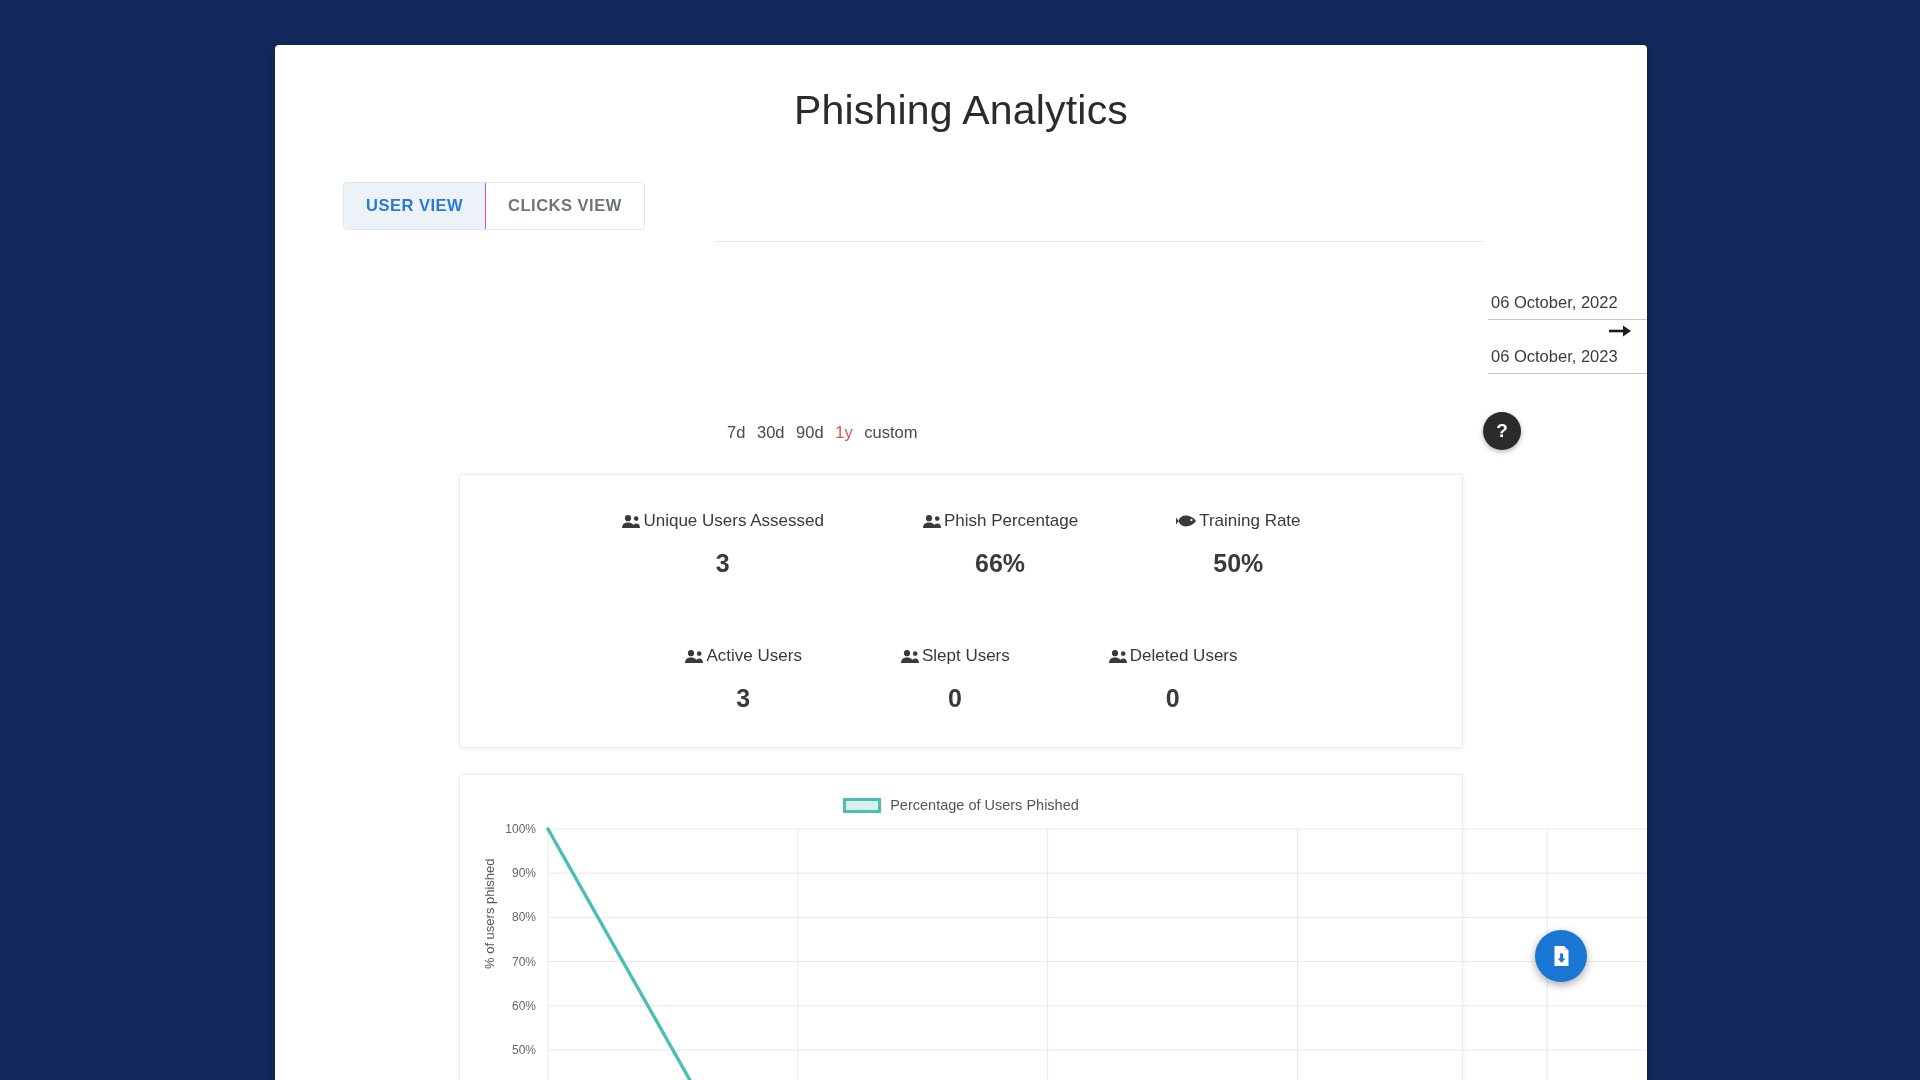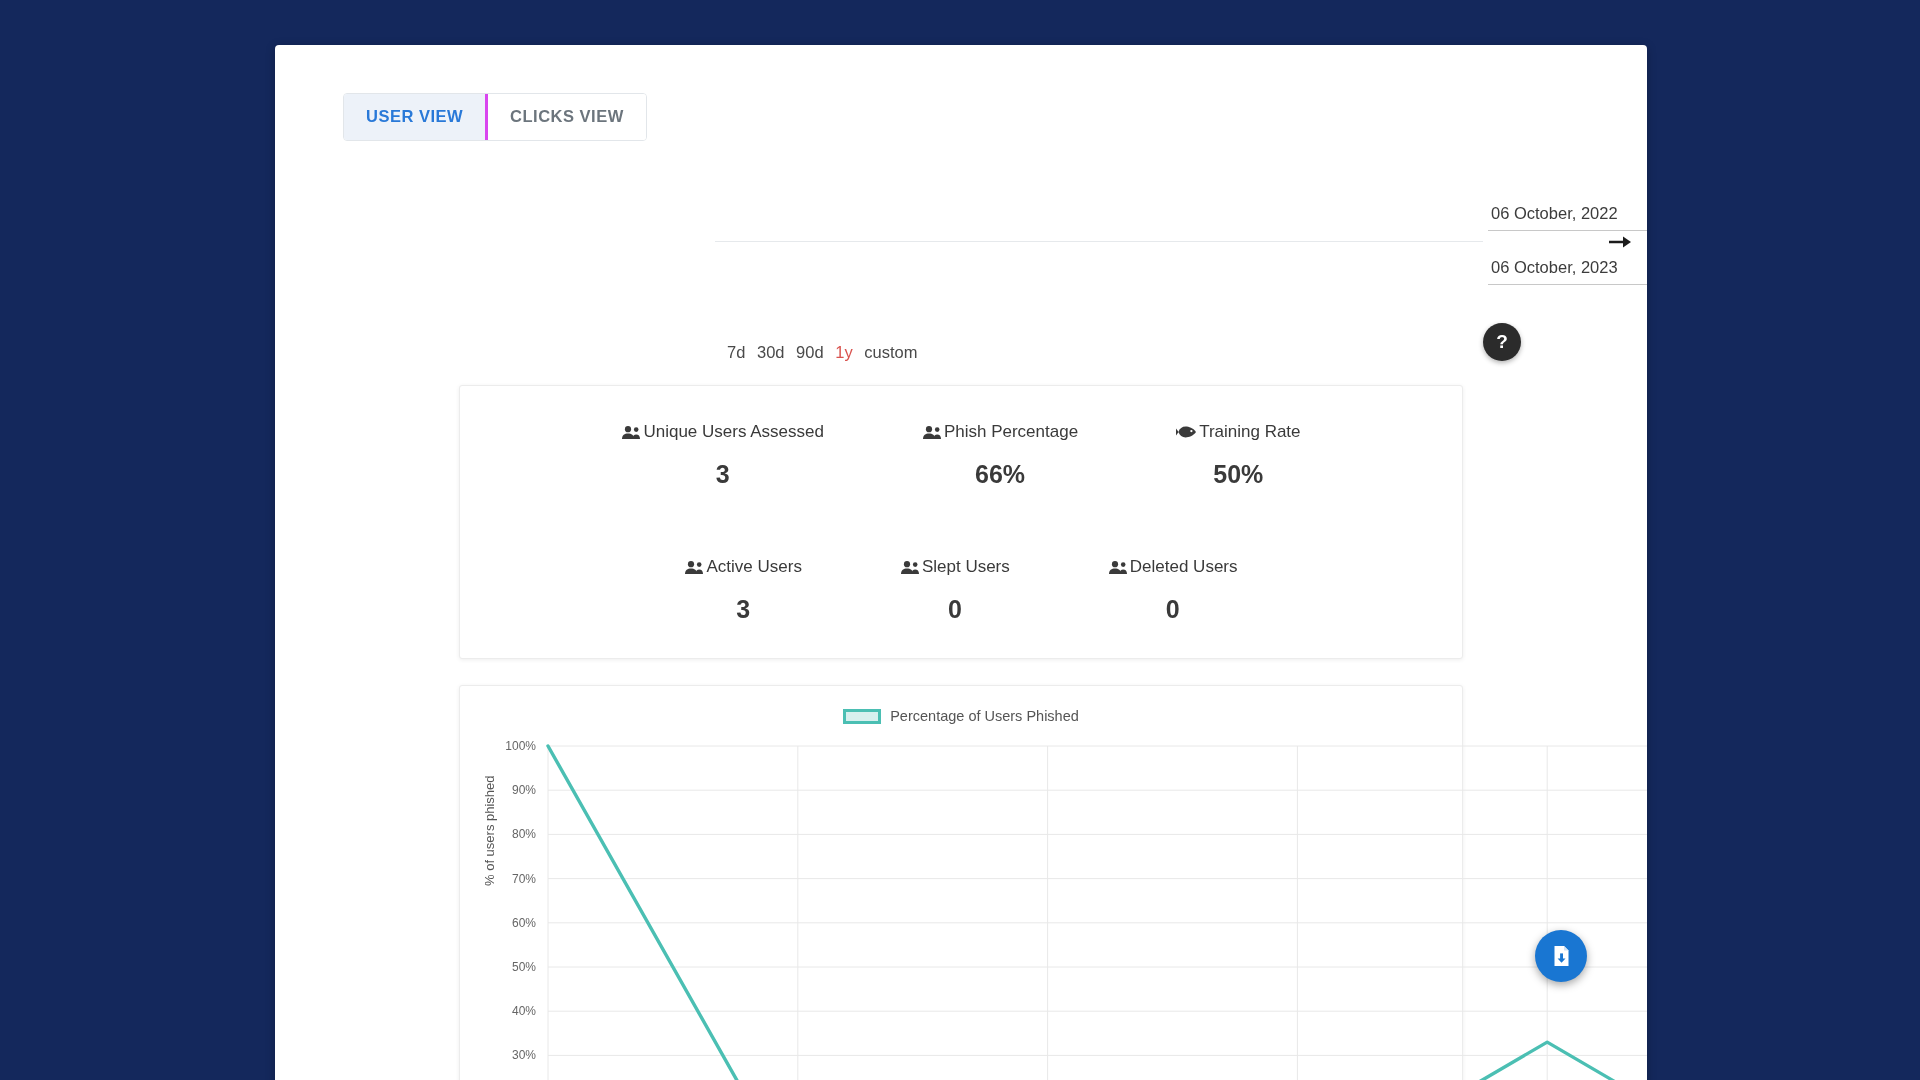--- a/index.html
+++ b/index.html
@@ -49,21 +49,21 @@
   .tab {
     padding: 13px 22px 14px 22px;
     font-size: 16.5px;
     font-weight: 600;
     letter-spacing: 0.5px;
     color: #6c757d;
     background: #fff;
     cursor: pointer;
     user-select: none;
   }
-  .tab + .tab { border-left: 3px solid #d946ef; }
+  .tab + .tab { border-left: 1px solid #d946ef; }
   .tab.active {
     color: #2979d8;
     background: #edf2f9;
   }
   .tabs-underline {
     position: absolute;
     left: 440px;
     right: 164px;
     top: 196px;
     border-bottom: 1px solid #e6e9ec;
@@ -95,21 +95,21 @@
 
   
   .controls-row {
     position: relative;
     margin-top: 38px;
     height: 62px;
   }
   .quick-ranges {
     position: absolute;
     left: 452px;
-    top: 20px;
+    top: 11px;
     font-size: 16.5px;
     color: #4a4a4a;
   }
   .quick-ranges span {
     margin-right: 7px;
     cursor: pointer;
   }
   .quick-ranges span.active { color: #d9534f; }
   .quick-ranges span:last-child { margin-right: 0; }
 
@@ -207,21 +207,21 @@
     margin-top: 26px;
     padding: 22px 0 0 0;
     height: 560px;
     position: relative;
   }
   .legend {
     display: flex;
     justify-content: center;
     align-items: center;
     gap: 9px;
-    margin-bottom: 12px;
+    margin-bottom: 6px;
   }
   .legend-swatch {
     width: 38px;
     height: 15px;
     background: #d7f0ee;
     border: 3px solid #4bbfb3;
     box-sizing: border-box;
   }
   .legend-text {
     font-size: 14.5px;
@@ -257,20 +257,21 @@
     justify-content: center;
     cursor: pointer;
     z-index: 20;
   }
 </style>
 </head>
 <body>
 
 <div class="page-card">
 
+  <h1 class="page-title">Phishing Analytics</h1>
 
   <div class="tabs-wrap">
     <div class="tabs">
       <div class="tab active">
         <span>USER VIEW</span>
       </div>
       <div class="tab">
         <span>CLICKS VIEW</span>
       </div>
     </div>

